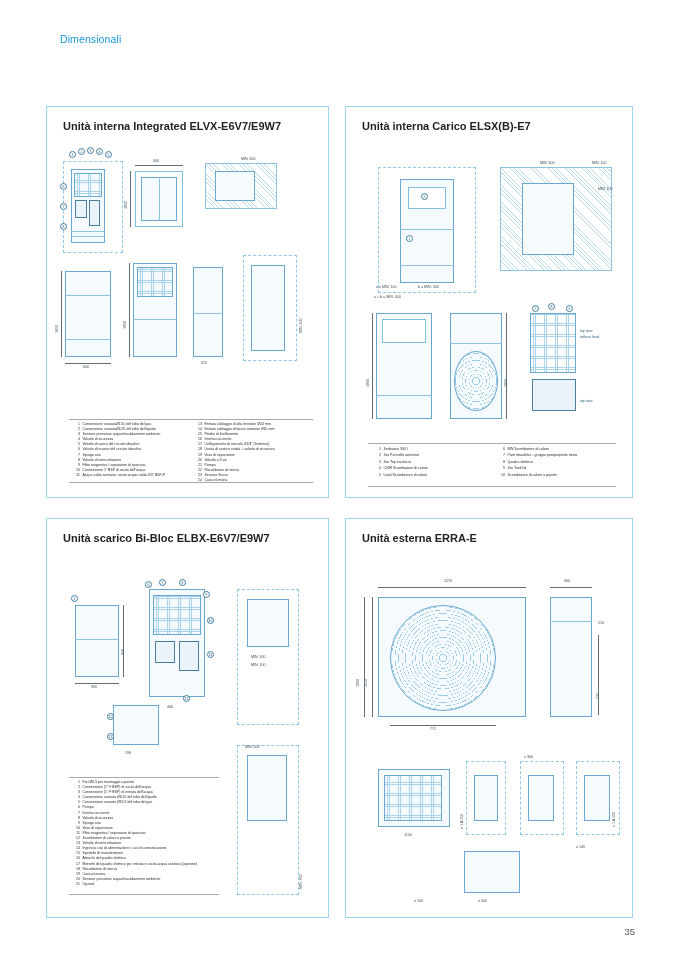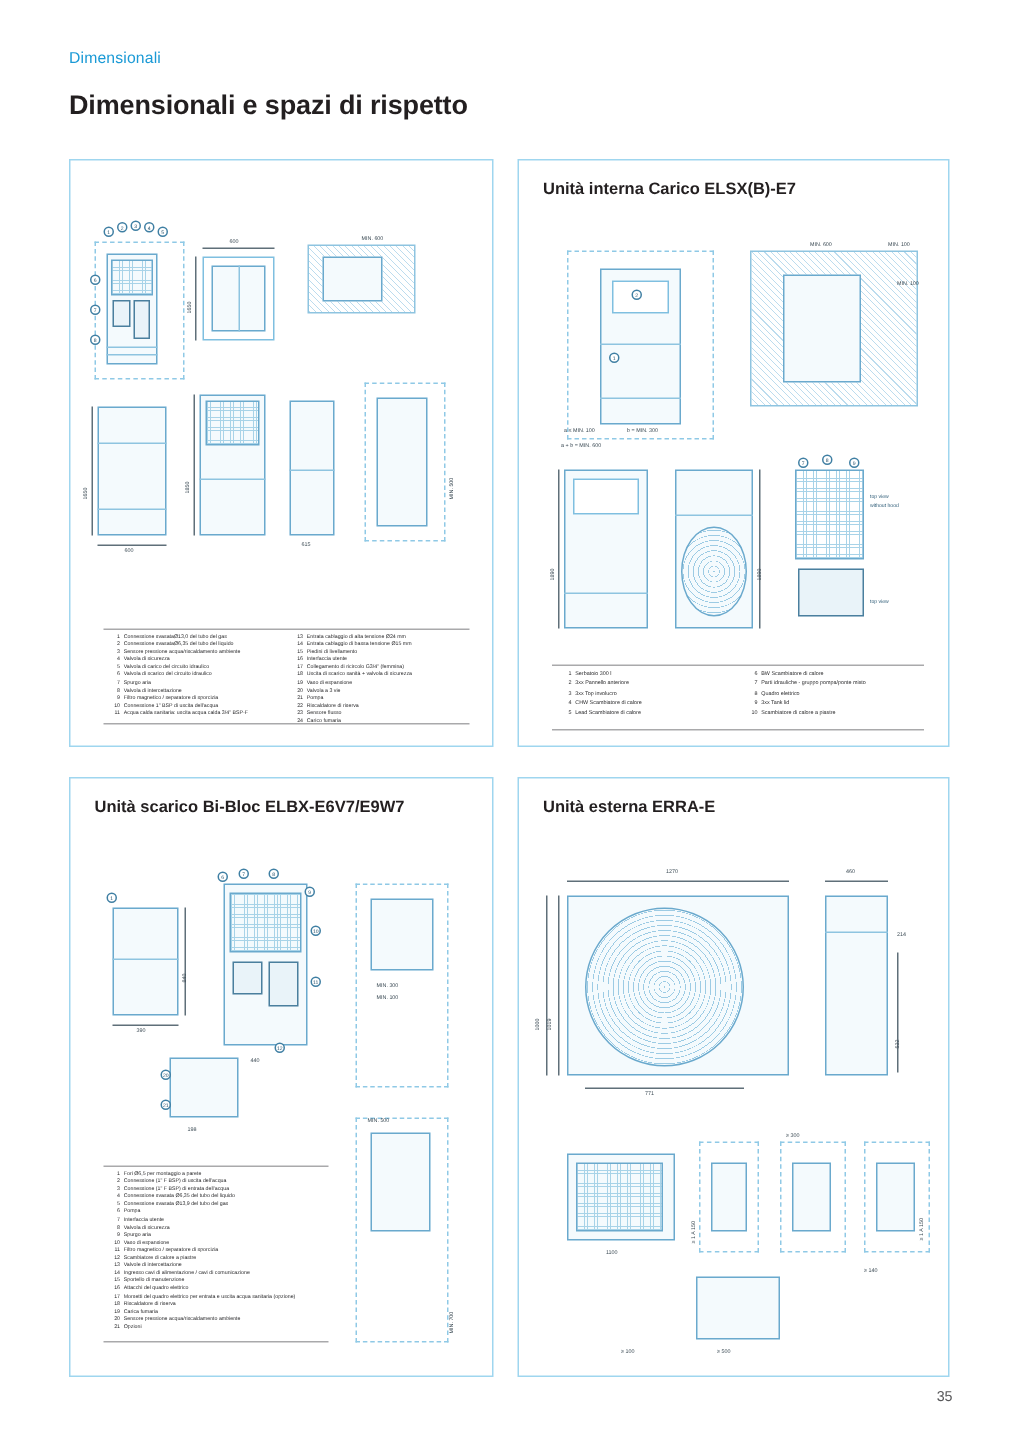--- a/index.html
+++ b/index.html
@@ -13,21 +13,21 @@
     position: relative;
     overflow: hidden;
   }
   .page {
     position: absolute;
     left: 0; top: 0;
     width: 678px; height: 959px;
   }
   .eyebrow {
     position: absolute;
-    left: 46px; top: 33px;
+    left: 60px; top: 33px;
     font-size: 10.5px;
     color: #1b9ad6;
     letter-spacing: 0.1px;
   }
   .page-title {
     position: absolute;
     left: 46px; top: 60px;
     font-size: 18px;
     font-weight: bold;
     color: #231f20;
@@ -185,23 +185,23 @@
   .legend .txt { flex: 1 1 auto; }
 
   .legend-2 { font-size: 3.6px; line-height: 6.4px; }
 </style>
 </head>
 <body>
 
 <div class="page">
 
   <div class="eyebrow">Dimensionali</div>
-  <div class="page-title">Dimensionali e spazi di rispetto</div>
 
   <div class="panel" id="panel-tl">
+    <div class="panel-title">Unità interna Integrated ELVX-E6V7/E9W7</div>
     <div class="panel-body">
 
       <div class="dwg-dash" style="left:8px; top:18px; width:60px; height:92px;"></div>
       <div class="dwg-fill" style="left:16px; top:26px; width:34px; height:74px;"></div>
       <div class="grid-fine" style="left:19px; top:30px; width:28px; height:24px;"></div>
       <div class="dwg-dark" style="left:20px; top:57px; width:12px; height:18px;"></div>
       <div class="dwg-dark" style="left:34px; top:57px; width:11px; height:26px;"></div>
       <div class="dwg-line-h" style="left:16px; top:88px; width:34px;"></div>
       <div class="dwg-line-h" style="left:16px; top:93px; width:34px;"></div>
       <div class="bubble" style="left:14px; top:8px;">1</div>

